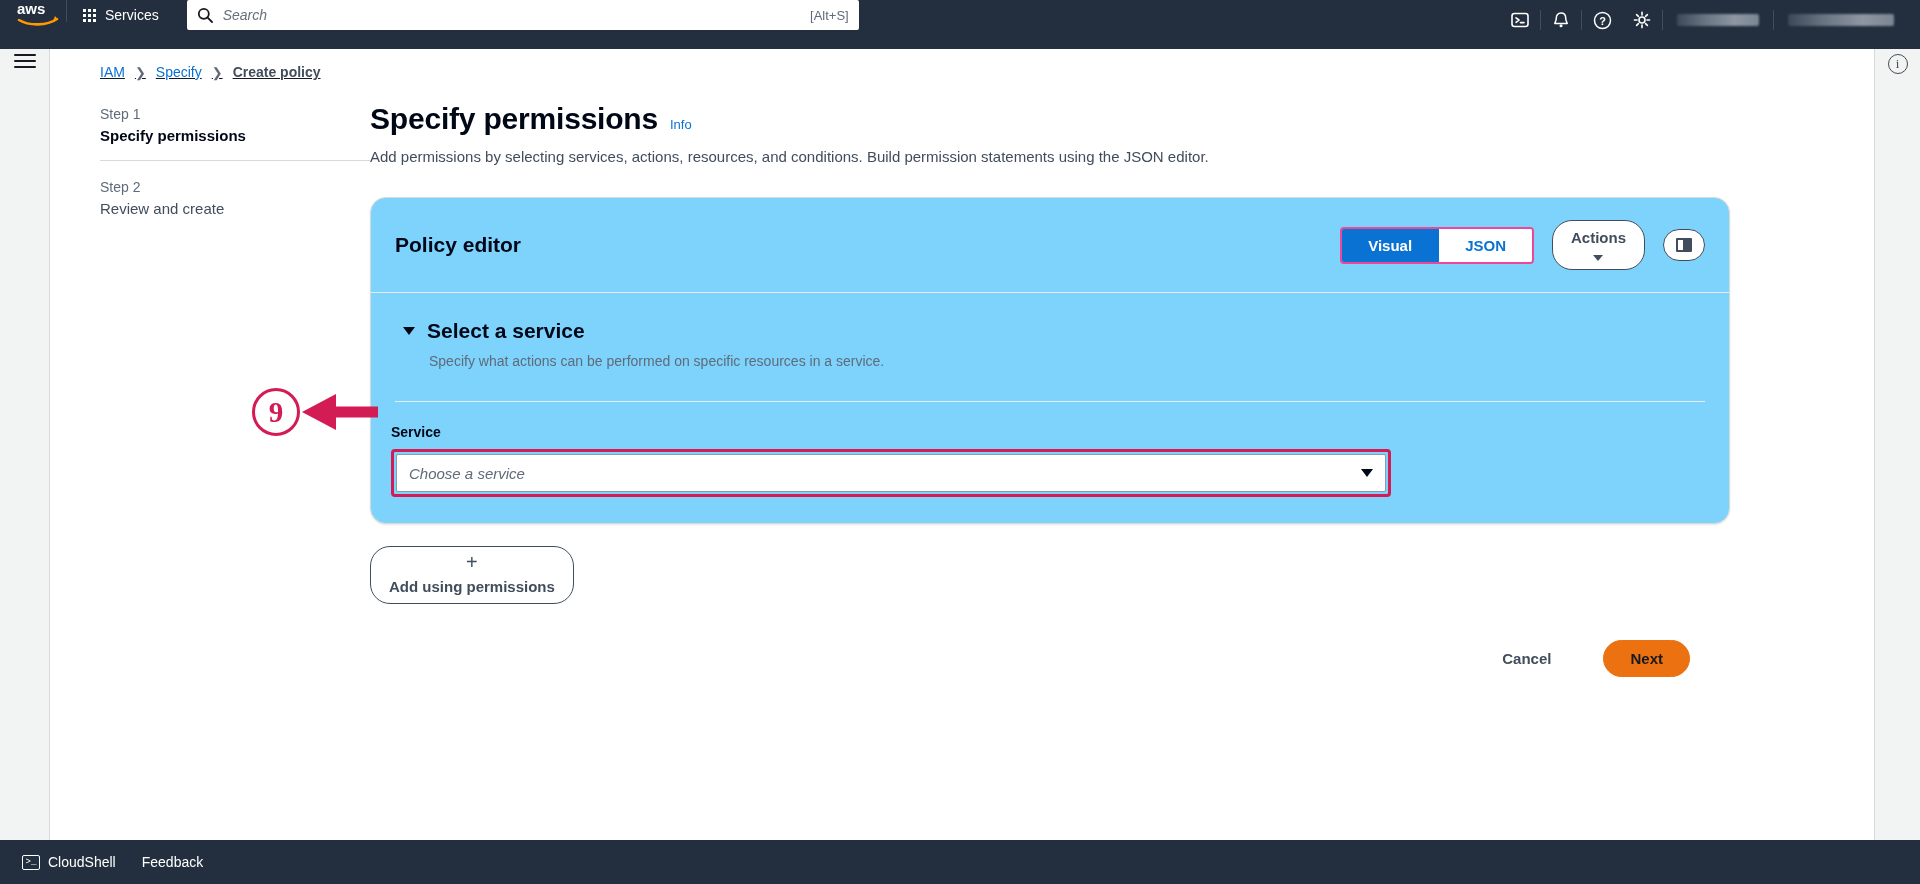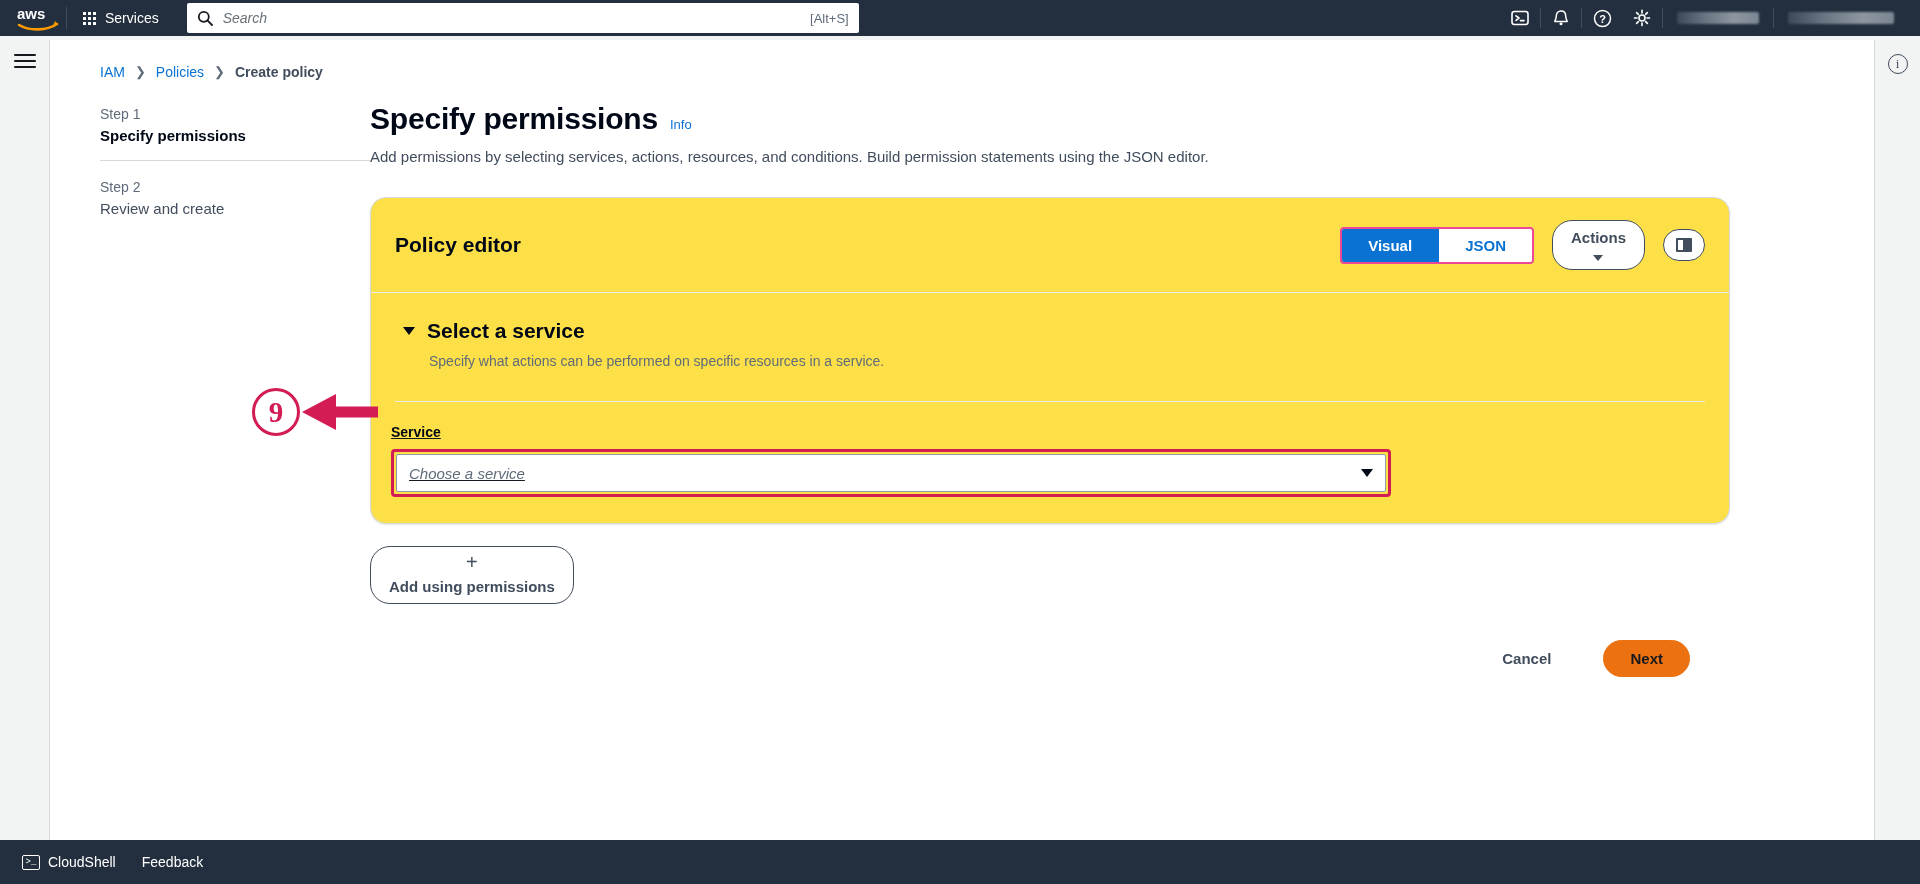--- a/index.html
+++ b/index.html
@@ -8,21 +8,21 @@
     width:1920px; height:884px;
     font-family:"Liberation Sans", sans-serif;
     background:#f2f3f3;
     overflow:hidden;
     position:relative;
     color:#16191f;
   }
 
   
   .topnav{
-    height:36px; background:#232f3e; display:flex; align-items:center;
+    height:49px; background:#232f3e; display:flex; align-items:flex-start;
     padding:0 12px 0 0; position:relative; z-index:5;
   }
   .aws-logo{ width:62px; display:flex; align-items:center; justify-content:center; padding-left:14px;}
   .aws-logo svg{display:block;}
   .nav-divider{ width:1px; height:22px; background:#414d5c; margin:0 4px;}
   .services-btn{
     display:flex; align-items:center; gap:9px; color:#fff; font-size:14px;
     padding:7px 12px; border-radius:2px; cursor:pointer;
   }
   .grid-icon{ display:grid; grid-template-columns:repeat(3,3px); grid-template-rows:repeat(3,3px); gap:2px;}
@@ -72,43 +72,44 @@
     color:#414d5c;font-size:13px;display:flex;align-items:center;justify-content:center;
     cursor:pointer; font-family:"Liberation Serif", serif;
   }
 
   
   .page{
     position:absolute; top:40px; left:50px; right:46px; bottom:44px;
     background:#fff; overflow:hidden;
   }
   .breadcrumb{
-    display:flex; align-items:flex-start; gap:10px; font-size:14px;
+    display:flex; align-items:flex-end; gap:10px; font-size:14px;
     padding:24px 0 0 50px;
+    text-decoration:underline;
   }
   .breadcrumb a{ color:#0972d3; text-decoration:none; cursor:pointer;}
   .breadcrumb .current{ color:#414d5c; font-weight:bold;}
   .bc-sep{ color:#5f6b7a; font-size:13px;}
 
   .body-grid{ display:flex; padding-top:22px;}
   .steps{ width:320px; padding-left:50px; padding-top:4px;}
   .step{ padding-bottom:16px;}
   .step + .step{ border-top:1px solid #d5dbdb; padding-top:18px;}
   .step-num{ font-size:14px; color:#5f6b7a; margin-bottom:5px;}
   .step-title{ font-size:15px; color:#414d5c;}
   .step.active .step-title{ font-weight:bold; color:#000716;}
 
   .content{ flex:1; max-width:1400px; padding-right:40px;}
   .h1row{ display:flex; align-items:baseline; gap:12px;}
   .h1{ font-size:30px; font-weight:bold; letter-spacing:-0.2px; color:#000716;}
   .info-link{ color:#0972d3; font-size:13px; cursor:pointer; text-decoration:none;}
   .subtitle{ font-size:15px; color:#414d5c; margin-top:12px;}
 
   .container{
-    margin-top:32px; background:#fde047; border:1px solid #d5dbdb; border-radius:16px;
+    margin-top:32px; background:#7dd3fc; border:1px solid #d5dbdb; border-radius:16px;
     box-shadow:0 1px 2px rgba(0,7,22,.10);
   }
   .ctr-head{
     display:flex; align-items:center; justify-content:space-between;
     padding:22px 24px; border-bottom:1px solid #e9ebed;
   }
   .ctr-title{ font-size:21px; font-weight:bold; color:#000716;}
   .head-tools{ display:flex; align-items:center; gap:18px;}
 
   .segmented{ display:flex; border-radius:4px; overflow:hidden; border:2px solid #ec4899;}
@@ -136,21 +137,21 @@
 
   .section{ padding:26px 24px 10px 32px;}
   .sec-head{ display:flex; align-items:center; gap:12px;}
   .tri{ width:0;height:0;border-left:6px solid transparent;border-right:6px solid transparent;
         border-top:8px solid #000716; cursor:pointer;}
   .sec-title{ font-size:21px; font-weight:bold; color:#000716;}
   .sec-sub{ font-size:14px; color:#5f6b7a; margin:10px 0 0 26px;}
 
   .divider{ height:1px; background:#e9ebed; margin:22px 24px 0 24px;}
 
-  .field{ padding:22px 24px 26px 20px;text-decoration:underline;}
+  .field{ padding:22px 24px 26px 20px;}
   .field-label{ font-size:14px; font-weight:bold; color:#000716; margin-bottom:9px;}
   .select-outer{
     position:relative; width:1000px; border:3px solid #d31b54; border-radius:4px; padding:2px;
   }
   .select{
     height:38px; border:1px solid #8c9bab; border-radius:2px; background:#fff;
     display:flex; align-items:center; padding:0 12px; cursor:pointer;
   }
   .select .val{ flex:1; font-size:15px; font-style:italic; color:#5f6b7a;}
   .select .dncaret{ width:0;height:0;border-left:6px solid transparent;border-right:6px solid transparent;
@@ -289,21 +290,21 @@
 
 <div class="rrail">
   <div class="info-circle">i</div>
 </div>
 
 <div class="page">
 
   <div class="breadcrumb">
     <a>IAM</a>
     <span class="bc-sep">❯</span>
-    <a>Policies</a>
+    <a>Specify</a>
     <span class="bc-sep">❯</span>
     <span class="current">Create policy</span>
   </div>
 
   <div class="body-grid">
 
     <div class="steps">
       <div class="step active">
         <div class="step-num">Step 1</div>
         <div class="step-title">Specify permissions</div>

